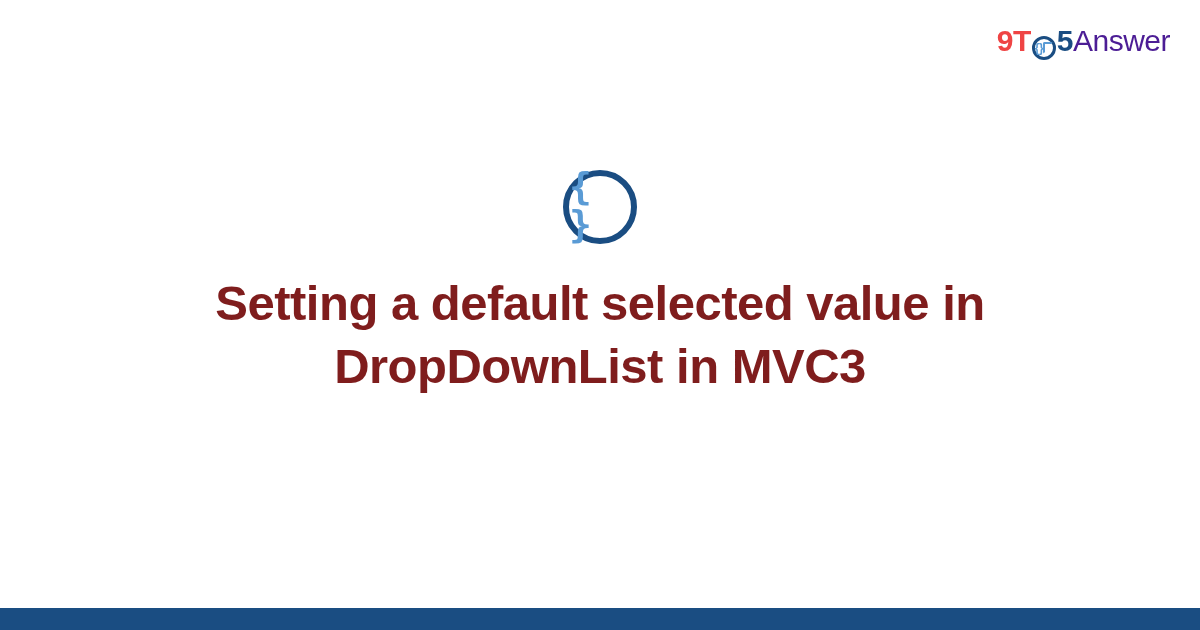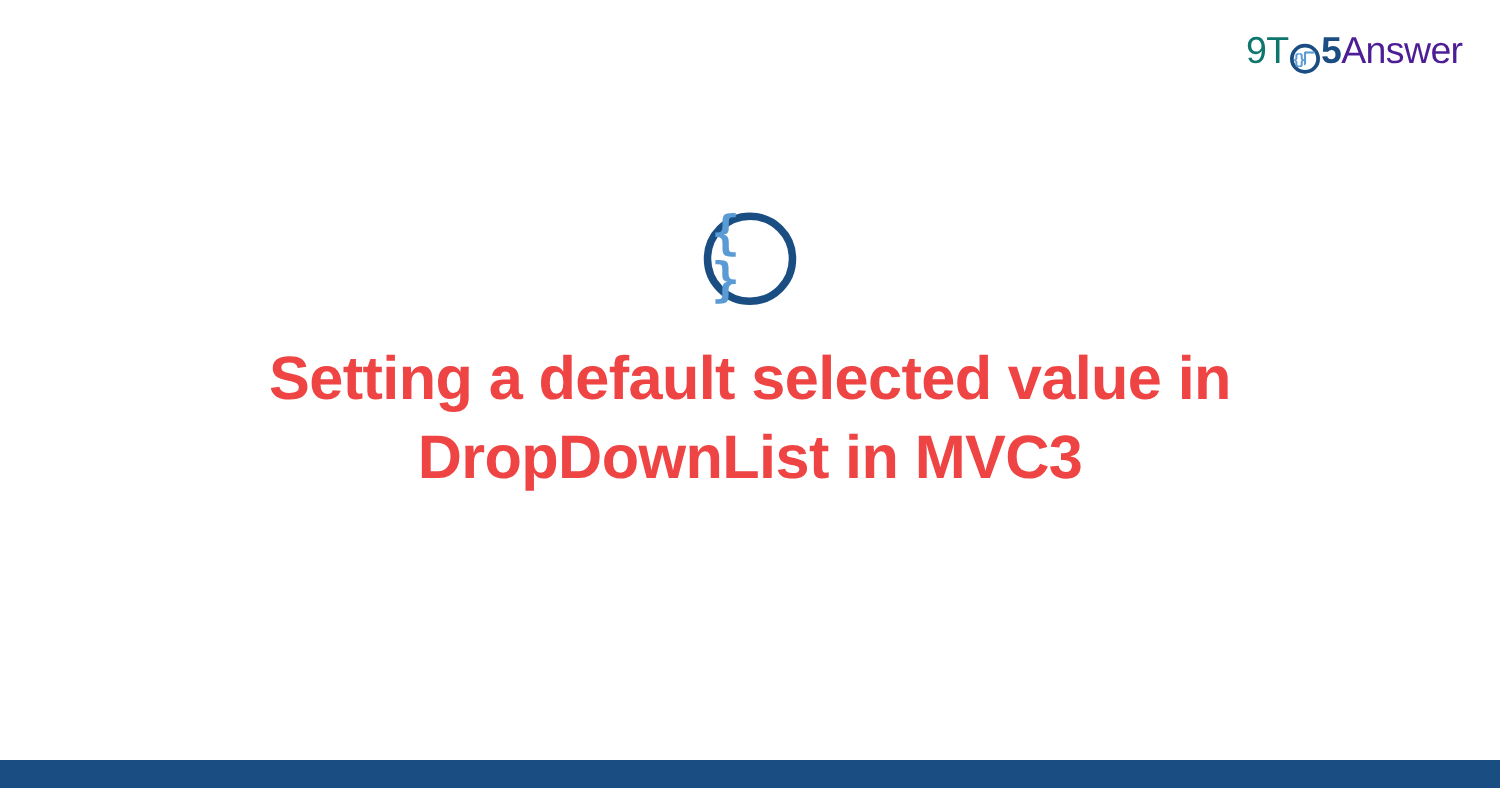--- a/index.html
+++ b/index.html
@@ -17,22 +17,22 @@
     }
     .logo {
       position: absolute;
       top: 24px;
       right: 30px;
       font-size: 30px;
       font-weight: 600;
       letter-spacing: -0.5px;
     }
     .logo .nine {
-      color: #0f766e;
-      font-weight: 400;
+      color: #ef4444;
+      font-weight: 700;
       text-align: center;
     }
     .logo .circle-o {
       display: inline-flex;
       align-items: center;
       justify-content: center;
       width: 24px;
       height: 24px;
       border: 3px solid #1a4d82;
       border-radius: 50%;
@@ -94,21 +94,21 @@
       color: #5a9bd5;
       letter-spacing: -2px;
       line-height: 1;
       font-family: Consolas, Monaco, monospace;
       position: relative;
       top: -2px;
     }
     .title {
       font-size: 49px;
       font-weight: 700;
-      color: #ef4444;
+      color: #7f1d1d;
       text-align: center;
       line-height: 1.28;
       max-width: 1020px;
       letter-spacing: -0.5px;
     }
     .footer-bar {
       position: absolute;
       bottom: 0;
       left: 0;
       right: 0;

